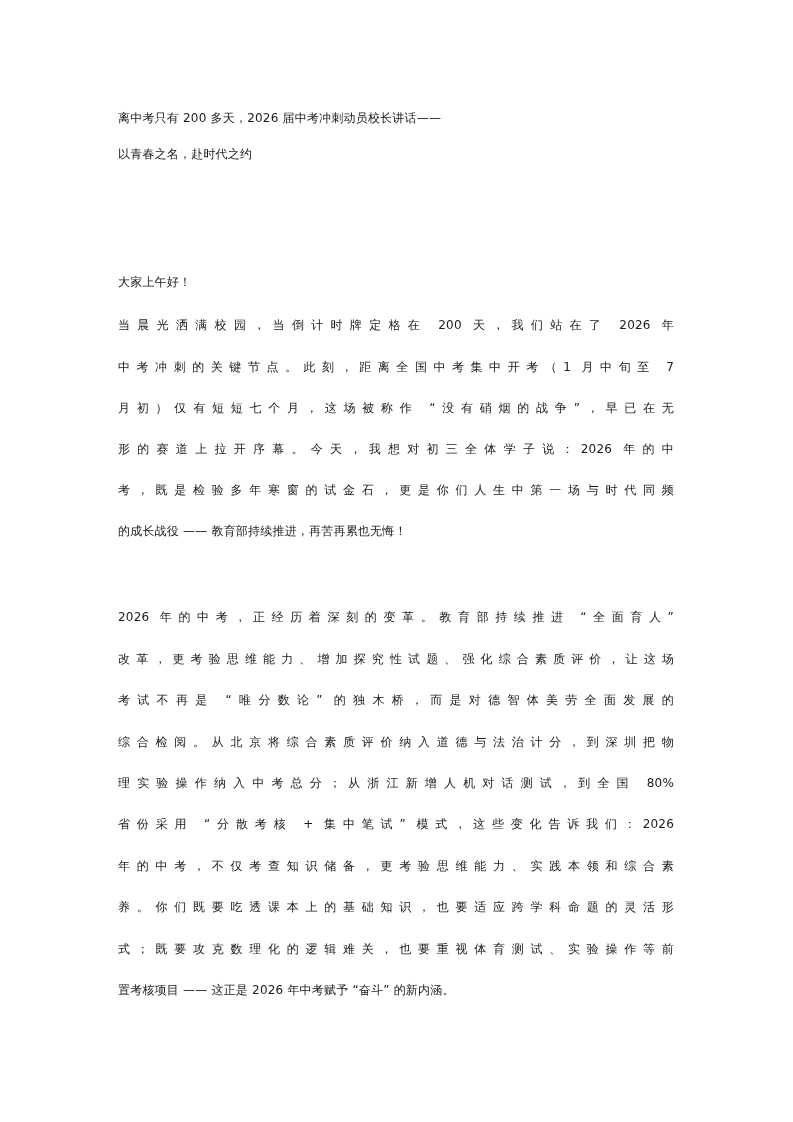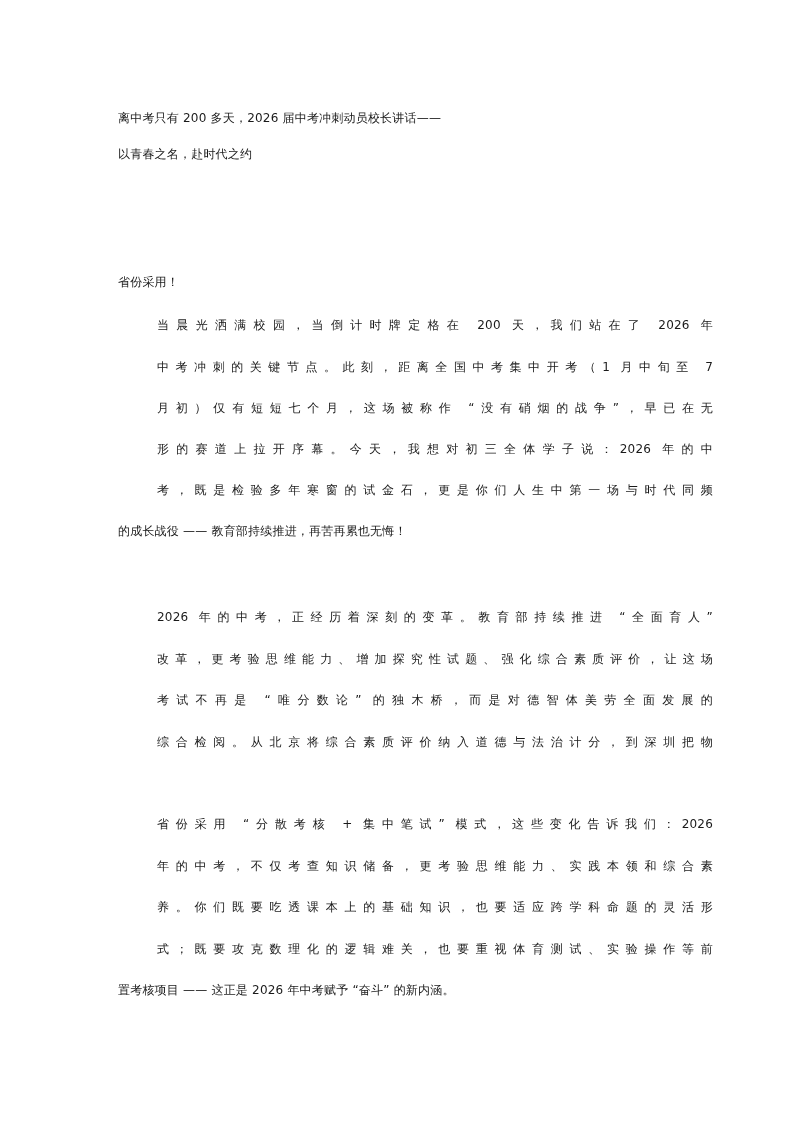--- a/index.html
+++ b/index.html
@@ -29,43 +29,43 @@
       line-height: 22px;
       height: 22px;
       white-space: nowrap;
       overflow: visible;
       letter-spacing: 0.2px;
     }
     .justify {
       text-align: justify;
       text-align-last: justify;
       width: 556px;
-      margin-left: 39px;
     }
   </style>
 </head>
 <body>
 
 <div class="page">
 
   <div class="line" style="top:107px">离中考只有 200 多天，2026  届中考冲刺动员校长讲话——</div>
   <div class="line" style="top:143px">以青春之名，赴时代之约</div>
 
-  <div class="line" style="top:271px">省份采用！</div>
+  <div class="line" style="top:271px">大家上午好！</div>
 
   <div class="line justify" style="top:314px">当晨光洒满校园，当倒计时牌定格在 200  天，我们站在了  2026  年</div>
   <div class="line justify" style="top:356px">中考冲刺的关键节点。此刻，距离全国中考集中开考（1  月中旬至  7</div>
   <div class="line justify" style="top:397px">月初）仅有短短七个月，这场被称作 “没有硝烟的战争”，早已在无</div>
   <div class="line justify" style="top:438px">形的赛道上拉开序幕。今天，我想对初三全体学子说：2026  年的中</div>
   <div class="line justify" style="top:479px">考，既是检验多年寒窗的试金石，更是你们人生中第一场与时代同频</div>
   <div class="line" style="top:520px">的成长战役  ——  教育部持续推进，再苦再累也无悔！</div>
 
   <div class="line justify" style="top:606px">2026  年的中考，正经历着深刻的变革。教育部持续推进 “全面育人”</div>
   <div class="line justify" style="top:648px">改革，更考验思维能力、增加探究性试题、强化综合素质评价，让这场</div>
   <div class="line justify" style="top:689px">考试不再是 “唯分数论” 的独木桥，而是对德智体美劳全面发展的</div>
   <div class="line justify" style="top:731px">综合检阅。从北京将综合素质评价纳入道德与法治计分，到深圳把物</div>
+  <div class="line justify" style="top:772px">理实验操作纳入中考总分；从浙江新增人机对话测试，到全国  80%</div>
   <div class="line justify" style="top:813px">省份采用 “分散考核  +  集中笔试” 模式，这些变化告诉我们：2026</div>
   <div class="line justify" style="top:855px">年的中考，不仅考查知识储备，更考验思维能力、实践本领和综合素</div>
   <div class="line justify" style="top:896px">养。你们既要吃透课本上的基础知识，也要适应跨学科命题的灵活形</div>
   <div class="line justify" style="top:938px">式；既要攻克数理化的逻辑难关，也要重视体育测试、实验操作等前</div>
   <div class="line" style="top:979px">置考核项目  ——  这正是  2026  年中考赋予 “奋斗” 的新内涵。</div>
 
 </div>
 
 </body></html>

